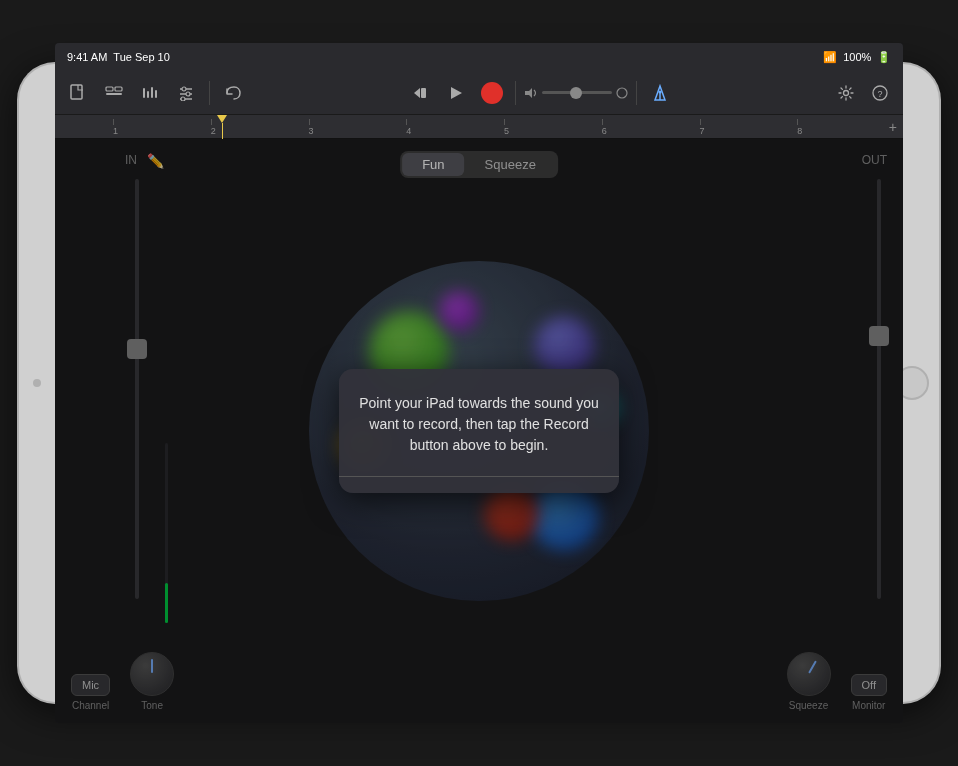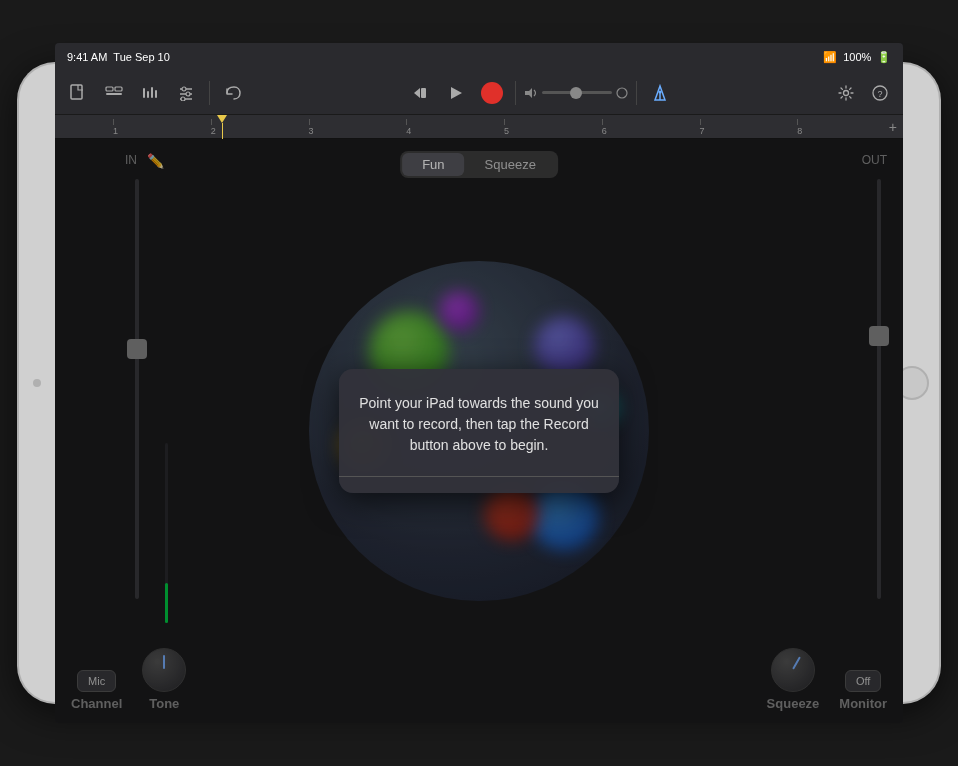--- a/index.html
+++ b/index.html
@@ -420,24 +420,23 @@
     }
 
     .bottom-ctrl {
       display: flex;
       flex-direction: column;
       align-items: center;
       gap: 4px;
     }
 
     .ctrl-label {
-      font-size: 13px;
+      font-size: 10px;
       color: #888;
       text-align: center;
-      font-weight: bold;
     }
 
     .ctrl-knob {
       width: 44px;
       height: 44px;
       border-radius: 50%;
       background: radial-gradient(circle at 35% 30%, #555, #2a2a2e);
       border: 1px solid #444;
       position: relative;
       cursor: pointer;

